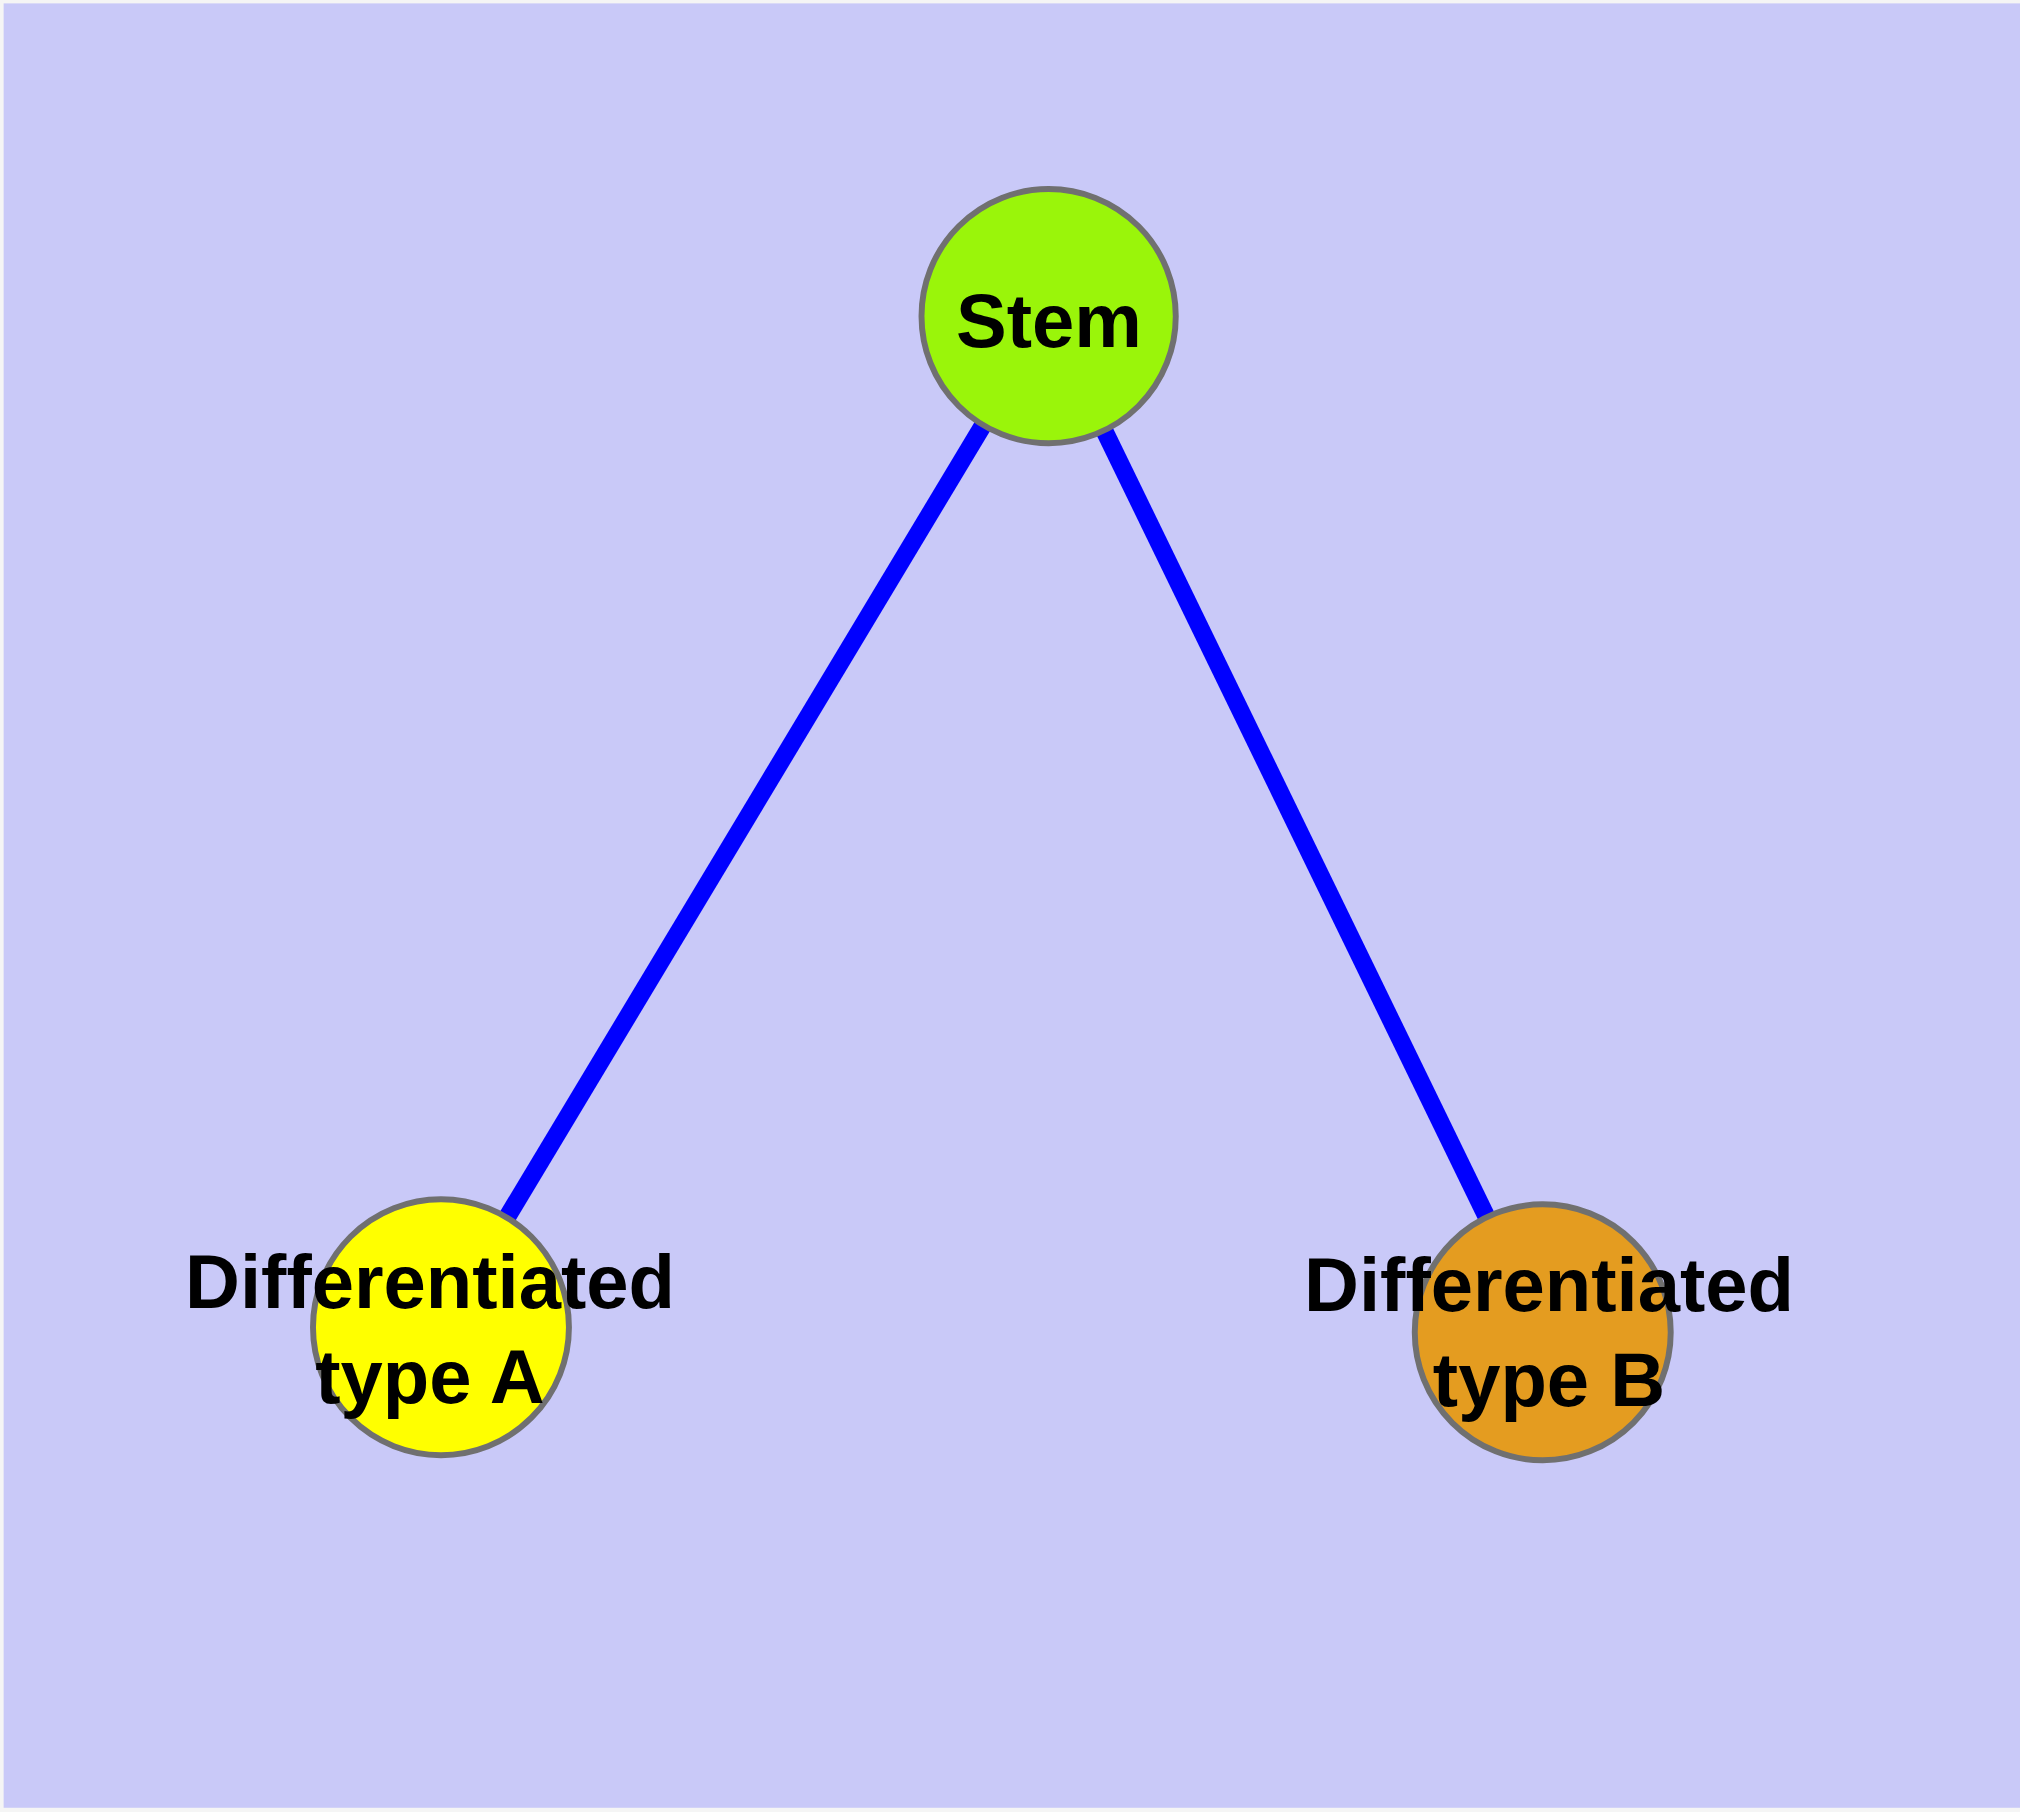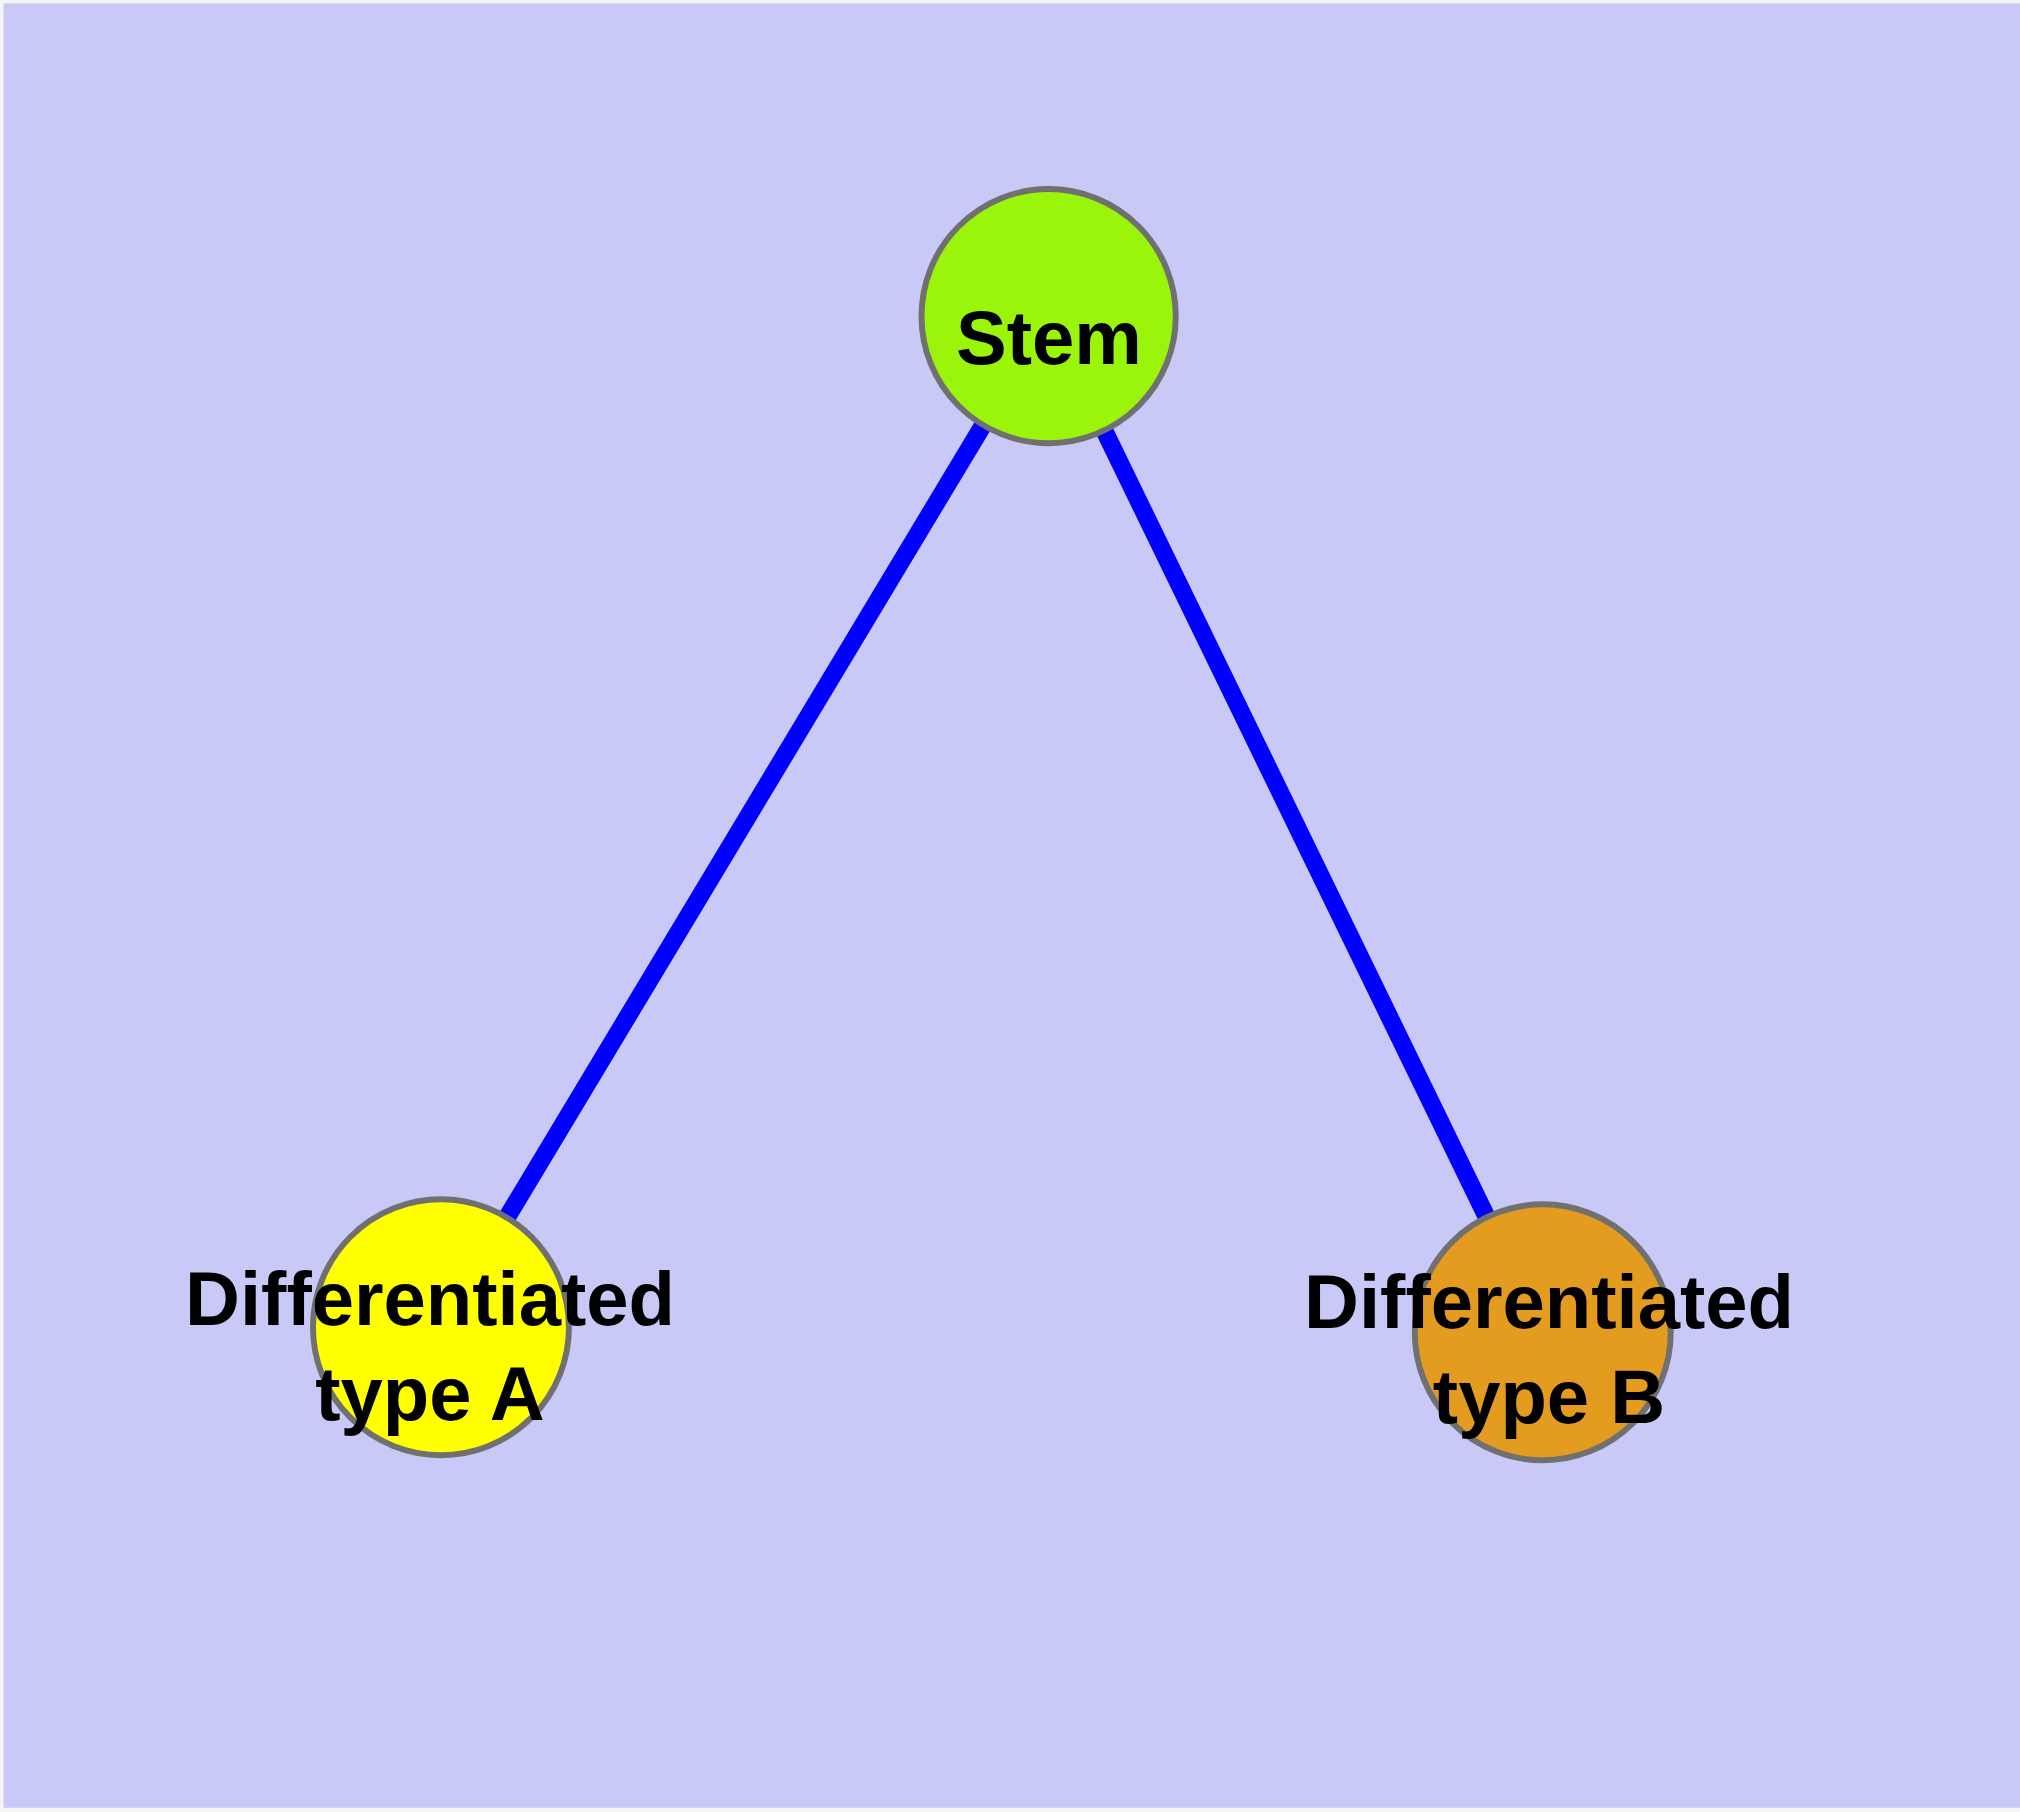--- a/index.html
+++ b/index.html
@@ -25,21 +25,20 @@
     display: block;
   }
   .node-label {
     position: absolute;
     transform: translate(-50%, -50%);
     font-weight: bold;
     font-size: 76px;
     line-height: 1.25;
     text-align: center;
     white-space: pre-line;
-    margin-top: 17px;
   }
 </style>
 </head>
 <body>
 
 <div class="stage">
 
   <svg width="2021" height="1812" viewBox="0 0 2384 2138">
 
     <rect x="4" y="4" width="2380" height="2129" fill="#c9c9f8"></rect>

